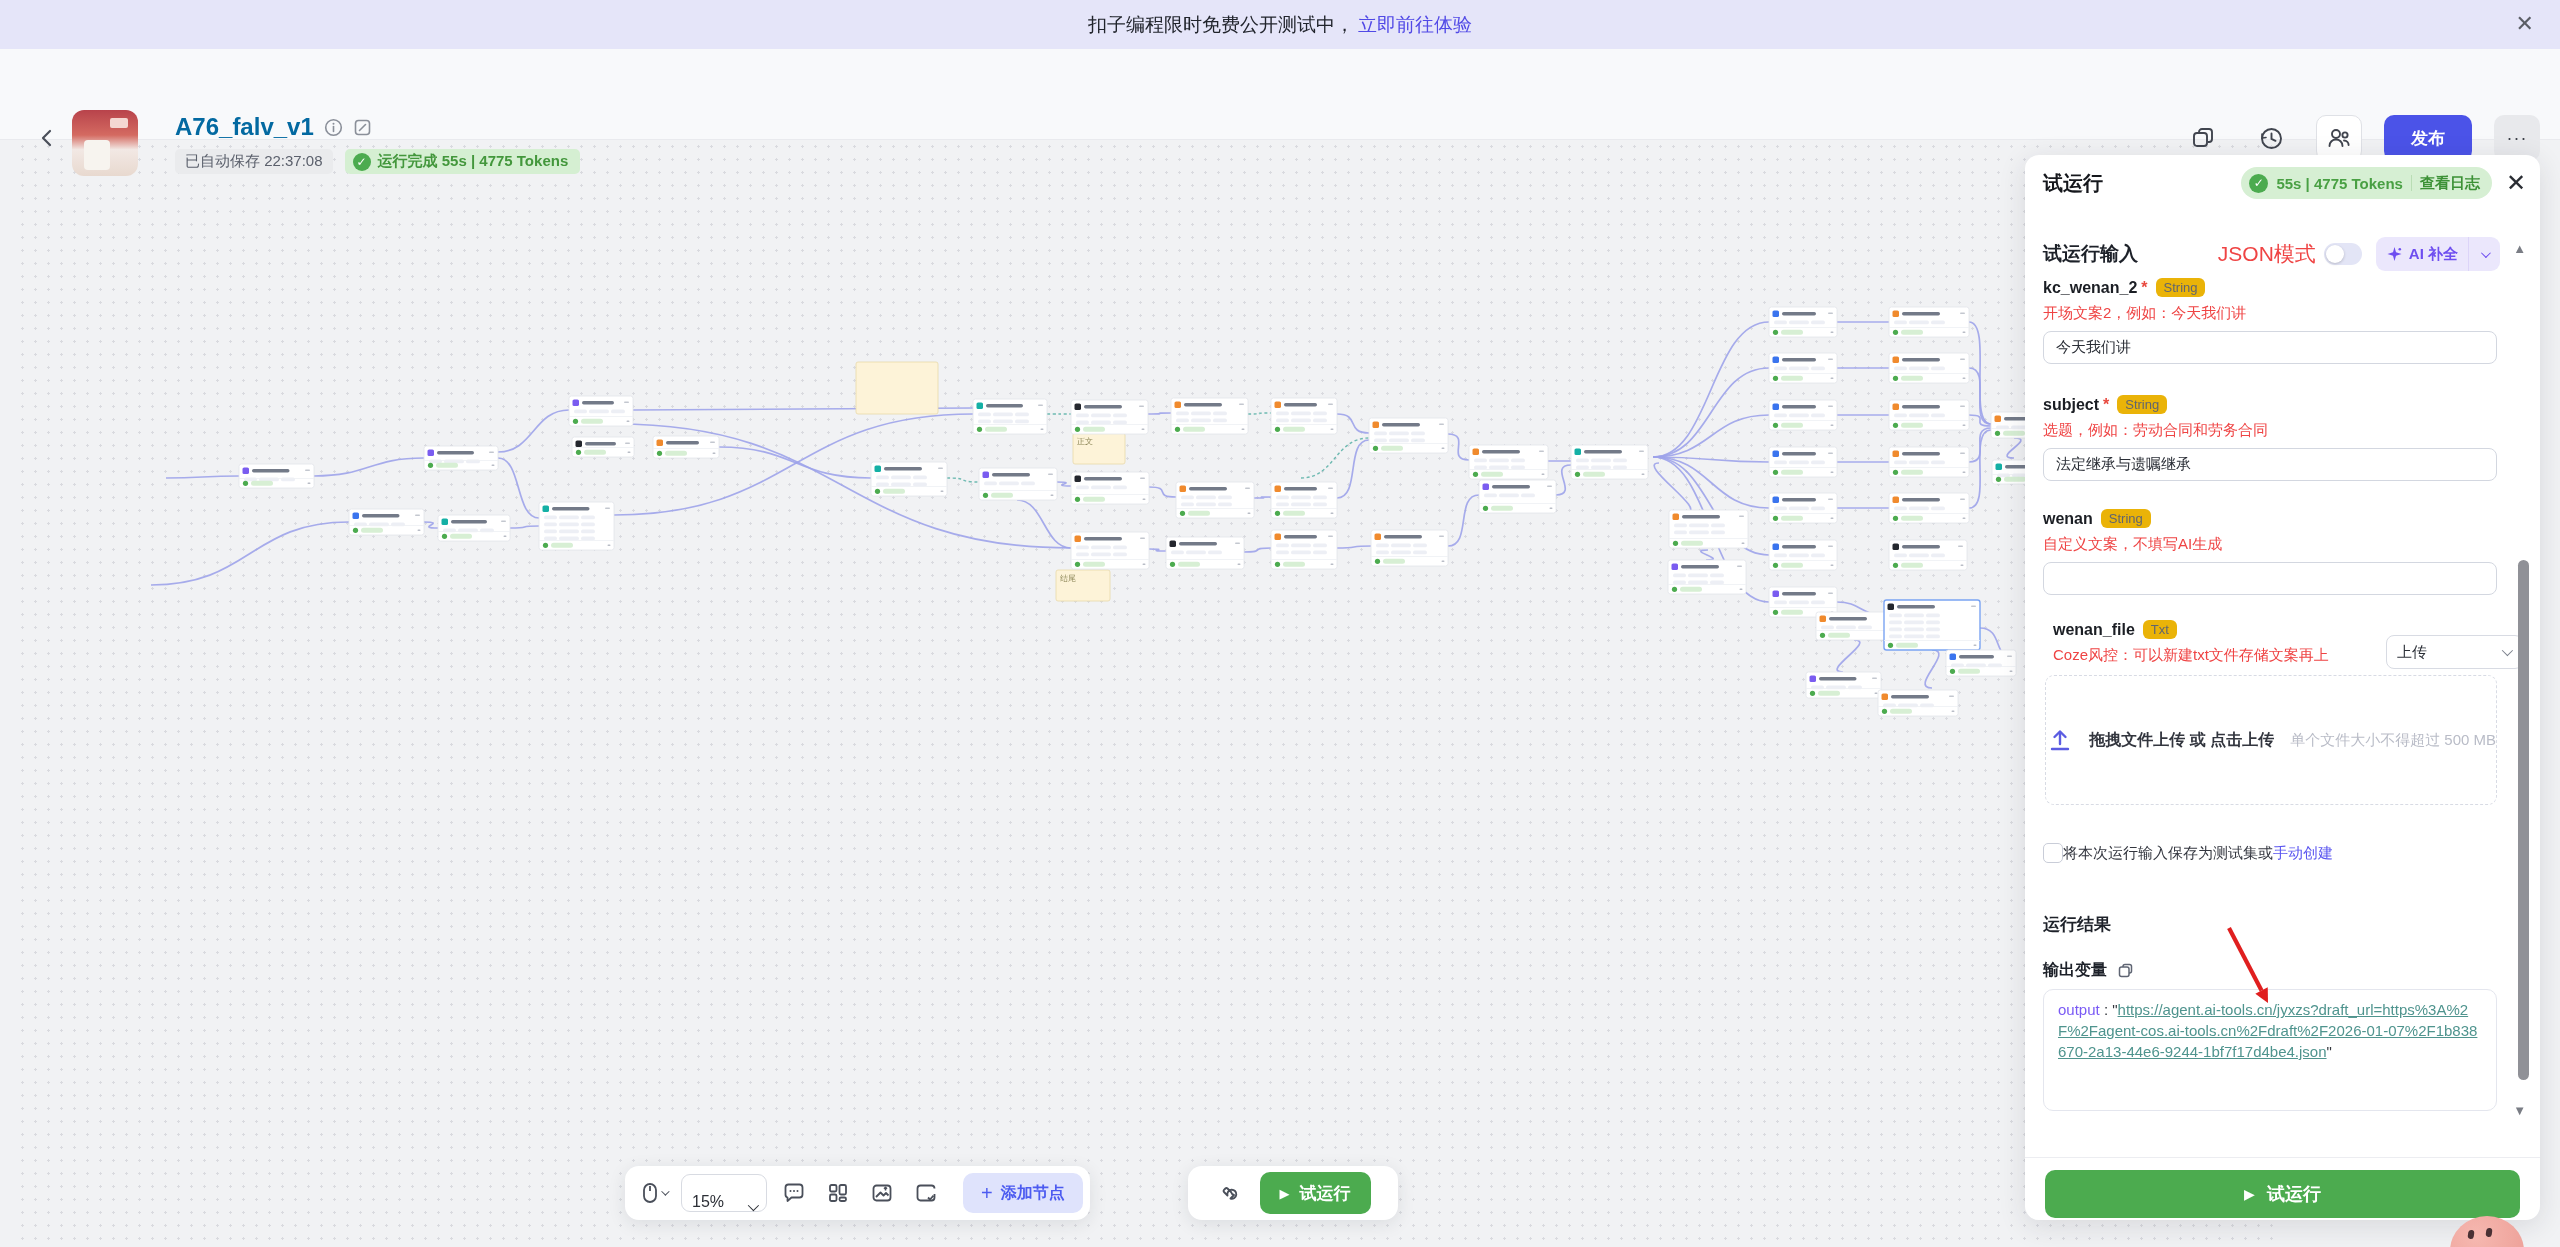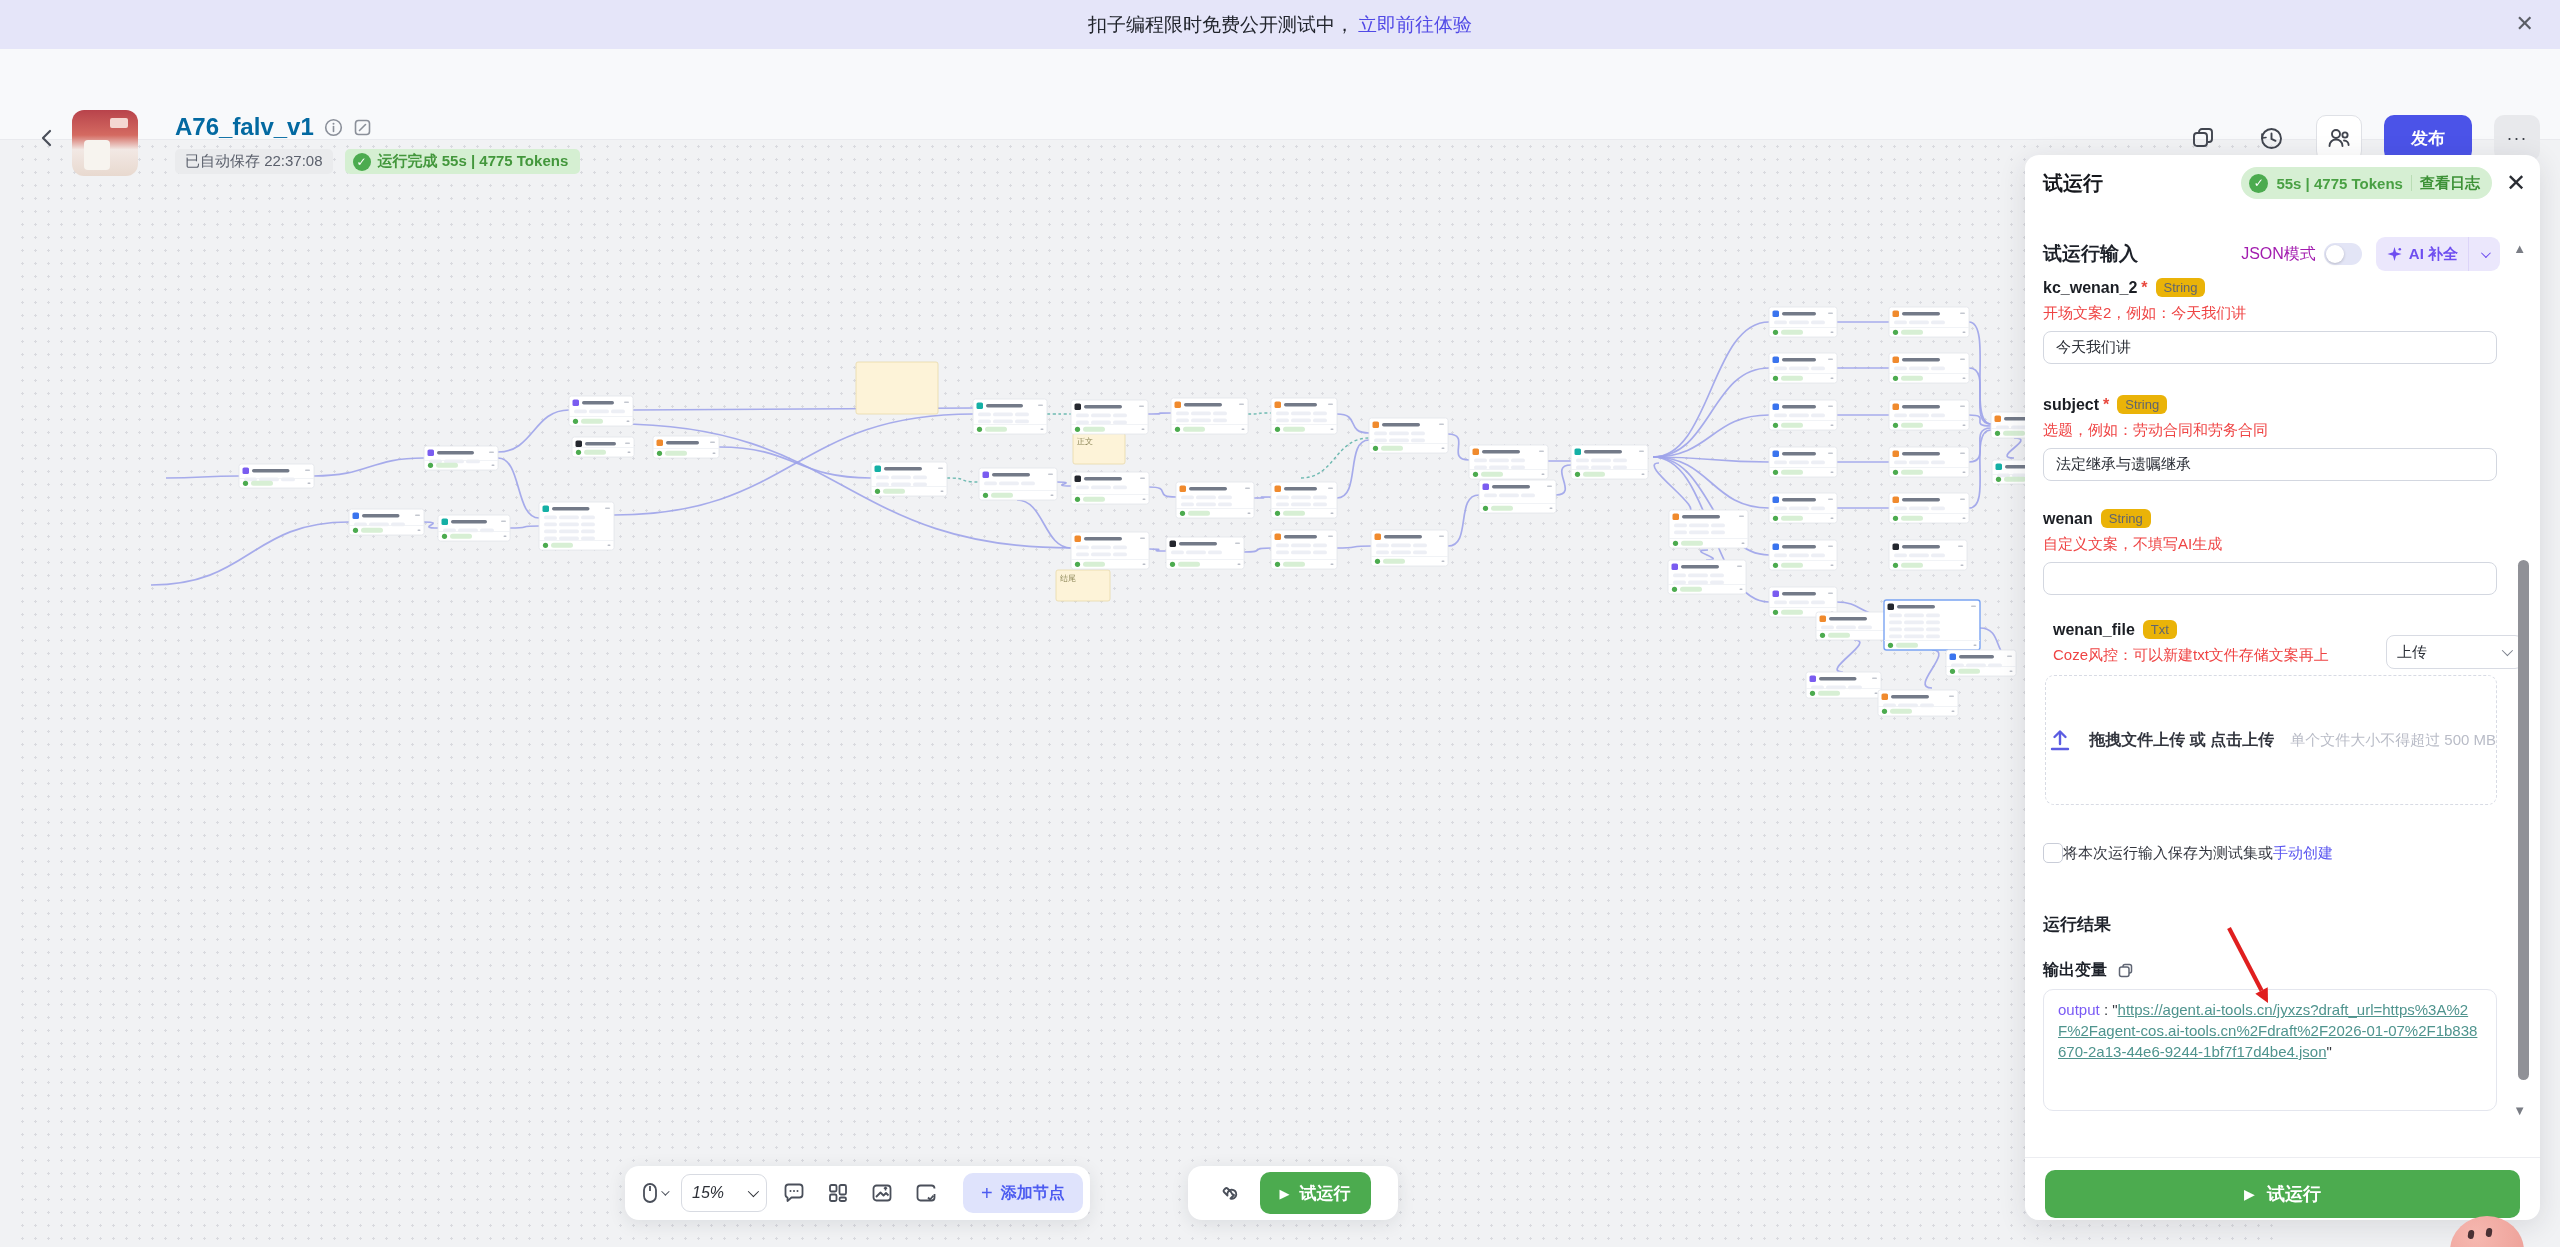--- a/index.html
+++ b/index.html
@@ -33,37 +33,37 @@
     background-color:#f1f2f4;
     background-image:radial-gradient(#d9dadf 1.2px, transparent 1.3px);
     background-size:13px 13px; }
   #graph { position:absolute; left:0; top:0; width:2560px; height:1107px; }
 
   
   .pill { position:absolute; background:#fff; border-radius:14px; box-shadow:0 4px 18px rgba(30,35,50,.10); display:flex; align-items:center; z-index:35; }
   #pillL { left:625px; top:1166px; width:465px; height:54px; padding:0 12px; gap:10px; }
   #pillR { left:1188px; top:1166px; width:210px; height:54px; padding:0 10px; gap:10px; justify-content:center; }
   .tIco { width:34px; height:34px; display:flex; align-items:center; justify-content:center; color:#4a4f5a; border-radius:8px; cursor:pointer; flex:0 0 auto; }
-  .zoomBox { height:38px; min-width:86px; border:1px solid #d8dbe2; border-radius:9px; display:flex; align-items:center; justify-content:space-between; padding:0 10px; font-size:16px; color:#2c2f36; cursor:pointer;font-style:italic; }
+  .zoomBox { height:38px; min-width:86px; border:1px solid #d8dbe2; border-radius:9px; display:flex; align-items:flex-end; justify-content:space-between; padding:0 10px; font-size:16px; color:#2c2f36; cursor:pointer; }
   .vdiv { width:1px; height:28px; background:#e8eaee; }
   .btn-addnode { height:40px; padding:0 18px; background:#dfe3fc; border-radius:10px; color:#4c5bf0; font-size:16px; font-weight:bold; display:flex; align-items:center; gap:8px; cursor:pointer; white-space:nowrap; }
   .btn-run-sm { height:42px; padding:0 20px; background:#4cab4f; border-radius:10px; color:#fff; font-size:17px; font-weight:bold; display:flex; align-items:center; gap:10px; cursor:pointer; white-space:nowrap; }
   .chev { display:inline-block; width:8px; height:8px; border-right:1.8px solid currentColor; border-bottom:1.8px solid currentColor; transform:rotate(45deg) translateY(-2px); }
 
   
   #panel { position:absolute; left:2025px; top:155px; width:515px; height:1065px; background:#fff; border-radius:14px; box-shadow:0 6px 28px rgba(30,35,50,.12); z-index:50; }
   .pHead { position:absolute; left:18px; top:12px; right:14px; display:flex; align-items:center; }
   .pTitle { font-size:20px; font-weight:bold; color:#15171c; }
   .runBadge { margin-left:auto; margin-right:14px; height:32px; border-radius:16px; background:#d6efd3; display:flex; align-items:center; padding:0 12px 0 8px; gap:8px; font-size:15px; font-weight:600; color:#49a043; cursor:pointer; }
   .runBadge .sep { width:1px; height:16px; background:#b9ddb4; }
   .runBadge .log { color:#3c9136; }
   .pClose { font-size:24px; color:#2a2d33; cursor:pointer; line-height:22px; }
   .inRow { position:absolute; left:18px; top:82px; right:40px; display:flex; align-items:center; }
   .inTitle { font-size:19px; font-weight:bold; }
-  .jsonLbl { margin-left:auto; font-size:16px; color:#a21caf; margin-right:8px; }
+  .jsonLbl { margin-left:auto; font-size:21px; color:#ef4444; margin-right:8px; }
   .toggle { width:38px; height:22px; border-radius:11px; background:#e3e5f6; position:relative; cursor:pointer; }
   .toggle .knob { position:absolute; left:2px; top:2px; width:18px; height:18px; border-radius:50%; background:#fff; box-shadow:0 1px 3px rgba(0,0,0,.2); }
   .aiBtn { margin-left:14px; height:34px; border-radius:9px; background:#ebe7fc; display:flex; align-items:center; cursor:pointer; overflow:hidden; }
   .aiBtn .main { display:flex; align-items:center; gap:6px; padding:0 10px; color:#6e4ef0; font-size:15px; font-weight:bold; }
   .aiBtn .dd { width:32px; height:100%; display:flex; align-items:center; justify-content:center; border-left:1px solid #dcd4f8; color:#6e4ef0; }
   .scrollUp { position:absolute; right:14px; top:86px; color:#7a7d85; font-size:13px; }
   .scrollDn { position:absolute; right:14px; top:948px; color:#7a7d85; font-size:13px; }
   .thumb { position:absolute; right:11px; top:405px; width:11px; height:520px; border-radius:6px; background:#909197; }
 
   .field { position:absolute; left:18px; width:458px; }

